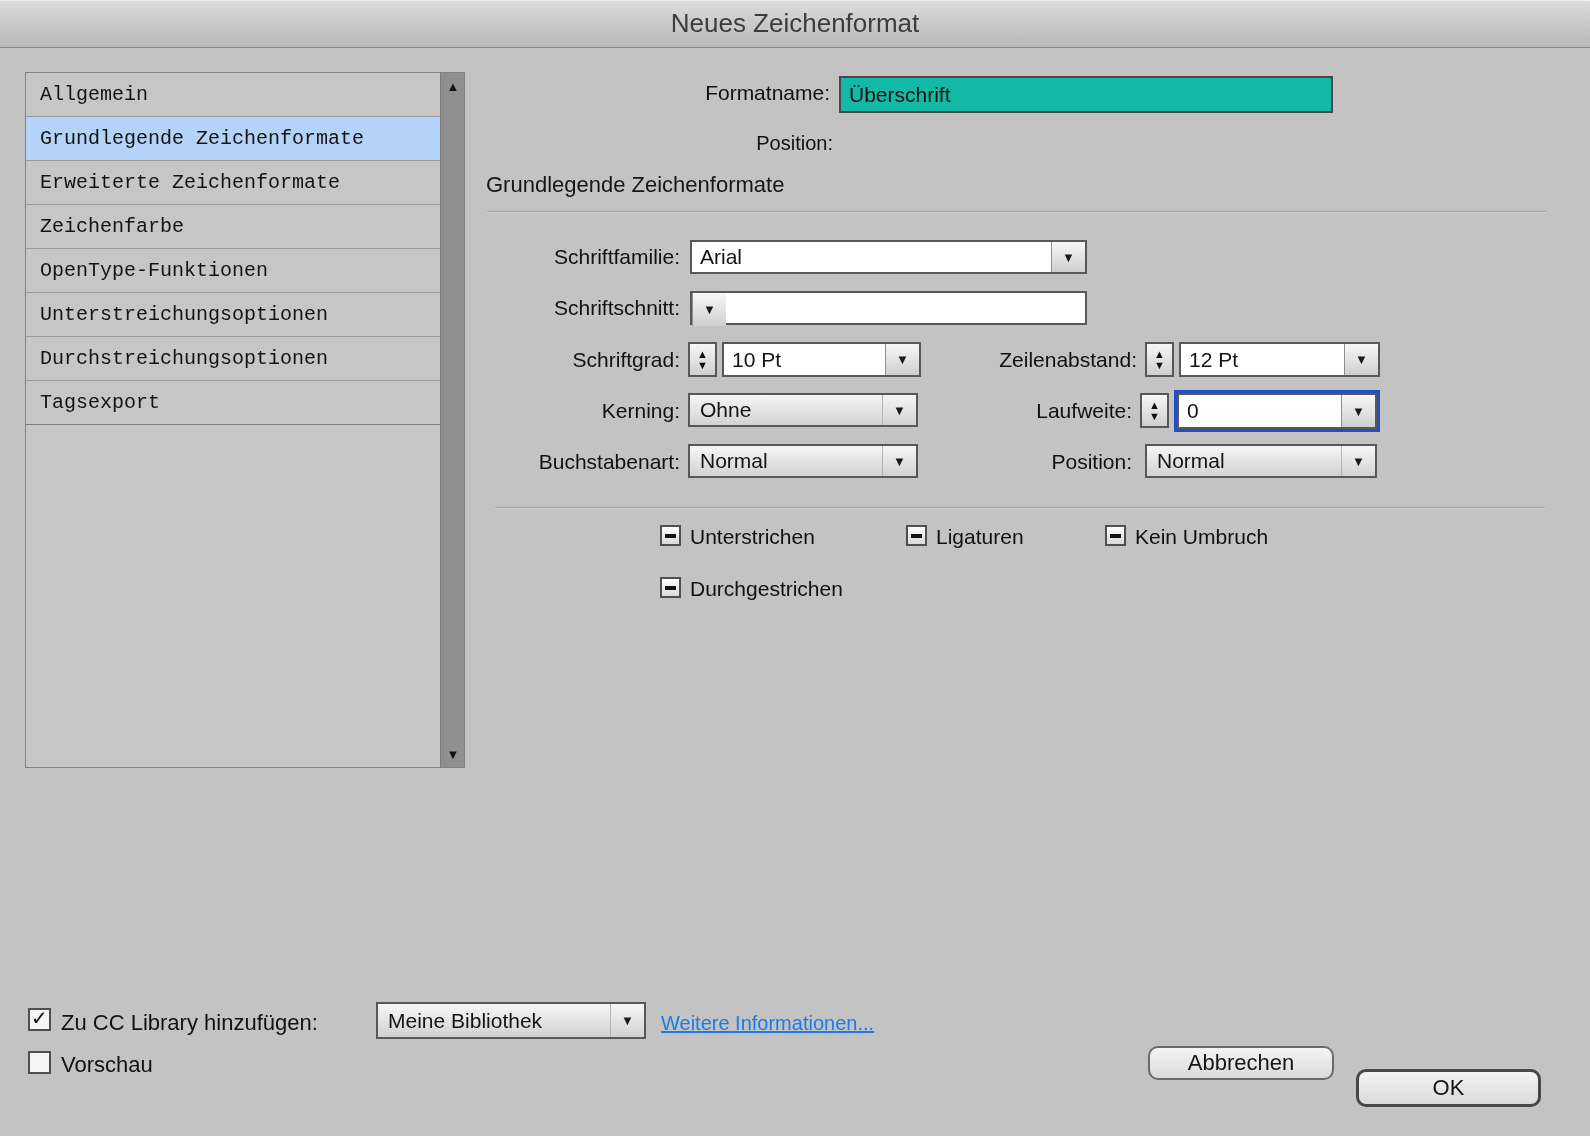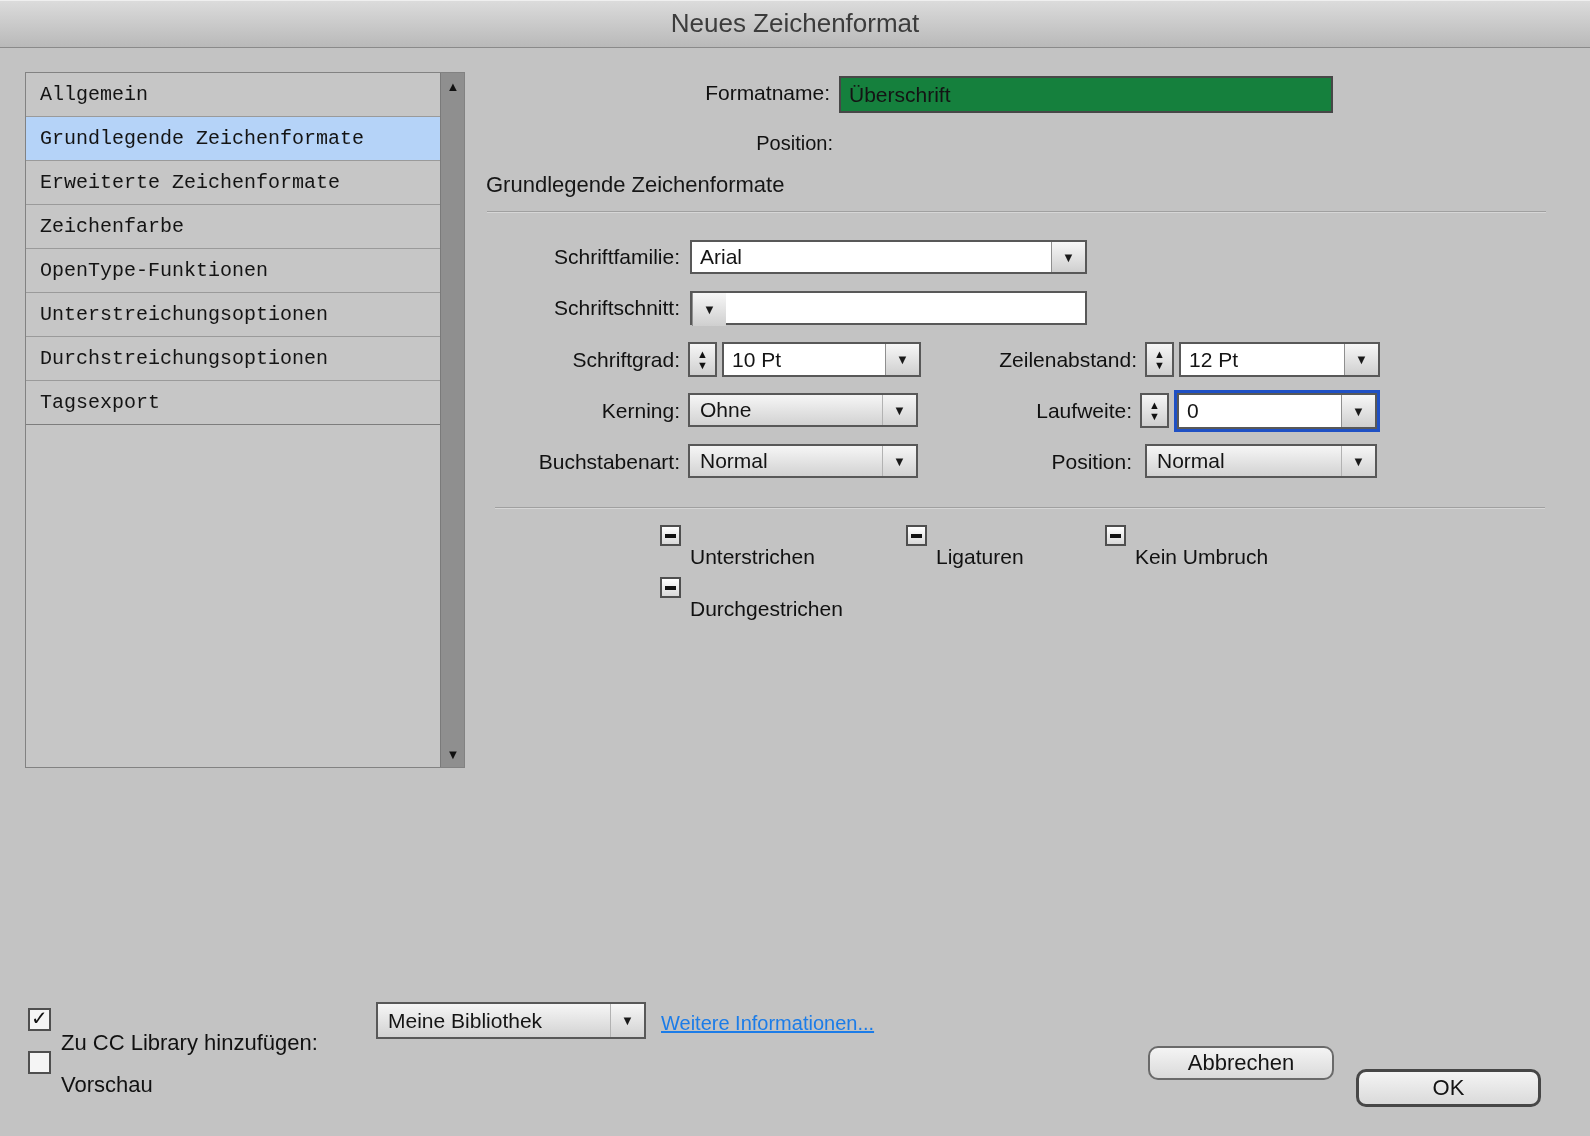--- a/index.html
+++ b/index.html
@@ -45,21 +45,21 @@
     font-size:13px;color:#111;
   }
   .vscroll .arr.up{top:2px;}
   .vscroll .arr.down{bottom:2px;}
 
   
   .flabel{position:absolute;text-align:right;font-size:21px;color:#111;white-space:nowrap;}
 
   
   .textinput{
-    position:absolute;box-sizing:border-box;background:#15803d;
+    position:absolute;box-sizing:border-box;background:#14b8a6;
     border:2px solid #474747;font-size:21px;
     display:flex;align-items:center;padding-left:8px;
   }
 
   
   .combo{
     position:absolute;box-sizing:border-box;display:flex;
     border:2px solid #585858;background:#fff;
   }
   .combo .ctext{flex:1;font-size:21px;display:flex;align-items:center;padding-left:8px;background:#fff;overflow:hidden;white-space:nowrap;}
@@ -98,21 +98,21 @@
 
   
   .checkbox{
     position:absolute;width:21px;height:21px;box-sizing:border-box;
     border:2px solid #4f4f4f;background:linear-gradient(#ffffff,#d9d9d9);
     display:flex;align-items:center;justify-content:center;cursor:default;
   }
   .checkbox .dash{width:11px;height:4px;background:#111;}
   .checkbox.plain{background:#f5f5f5;}
   .checkbox .tick{font-size:20px;font-weight:bold;color:#111;margin-top:-4px;}
-  .cblabel{position:absolute;font-size:21px;color:#111;white-space:nowrap;margin-top:20px;}
+  .cblabel{position:absolute;font-size:21px;color:#111;white-space:nowrap;}
 
   
   .link{position:absolute;font-size:20px;color:#1b7ce8;text-decoration:underline;cursor:pointer;white-space:nowrap;}
 
   
   .btn{
     position:absolute;box-sizing:border-box;
     background:linear-gradient(#f4f4f4,#dadada);
     border:2px solid #6a6a6a;border-radius:10px;
     font-size:22px;color:#141414;

